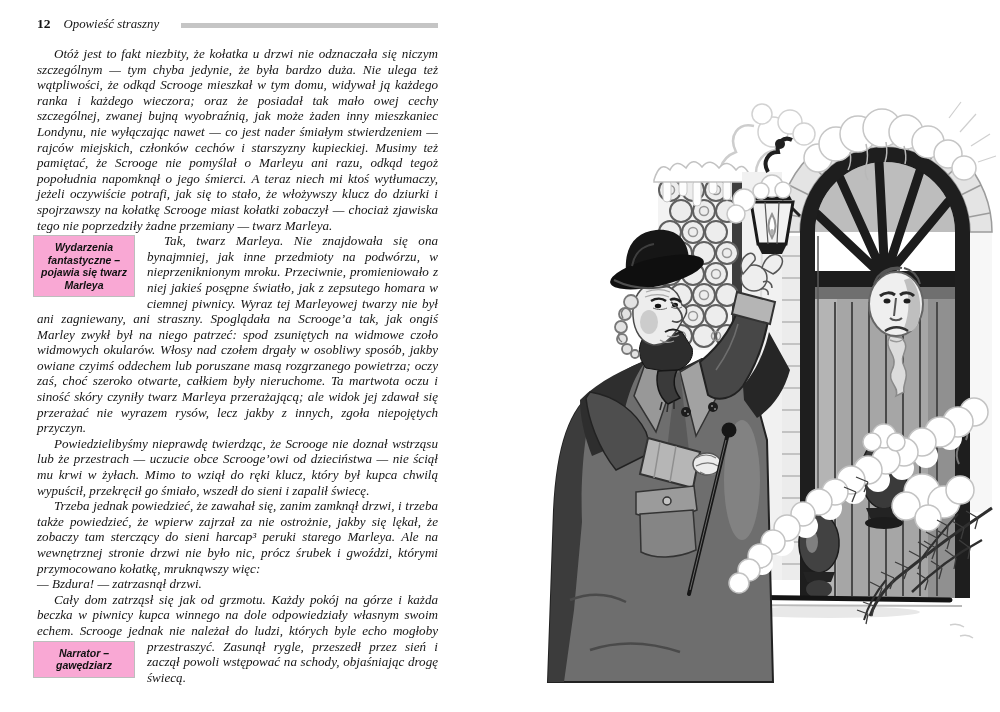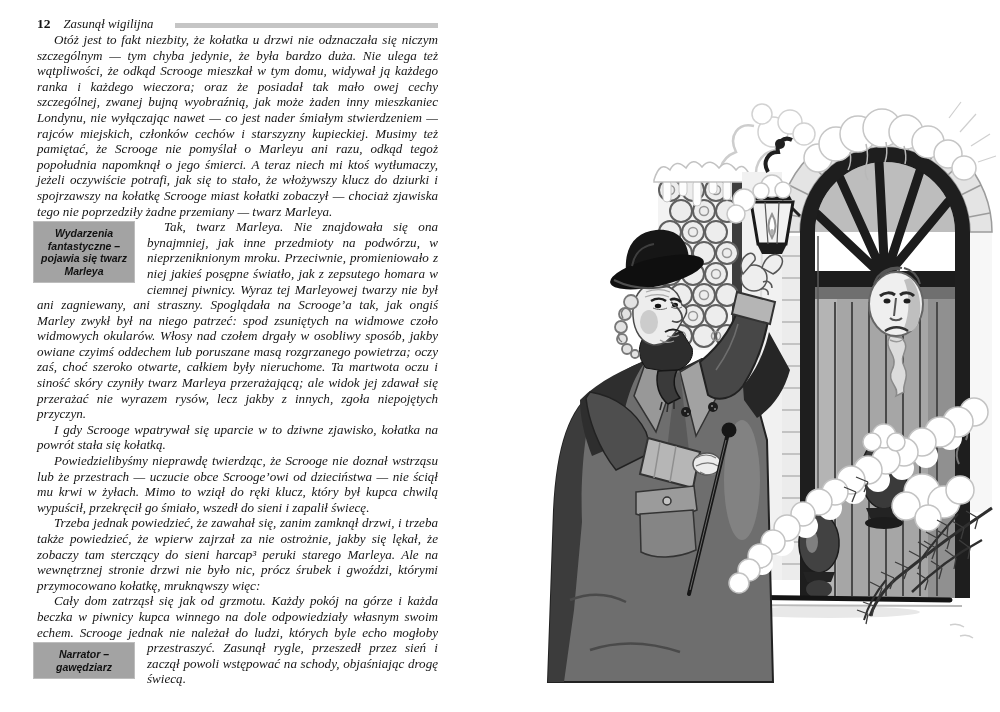--- a/index.html
+++ b/index.html
@@ -1,54 +1,54 @@
 <!DOCTYPE html>
 <html lang="pl"><head>
 <meta charset="utf-8">
 <style>
   html,body{margin:0;padding:0;}
   body{
     width:1000px;height:712px;position:relative;background:#ffffff;
     font-family:"Liberation Serif", serif;color:#151515;overflow:hidden;
   }
   .text-col{position:absolute;left:37px;top:16px;width:401px;}
-  .page-header{display:flex;align-items:center;height:16px;text-align:right;}
+  .page-header{display:flex;align-items:center;height:16px;margin-bottom:14px;text-align:right;}
   .pnum{font-weight:bold;font-size:13.5px;}
   .book-title{font-style:italic;font-size:12.8px;margin-left:13px;white-space:nowrap;}
   .rule-bar{flex:1;height:5px;background:#c5c5c5;margin-left:22px;margin-top:2px;}
   .body-text{font-size:13.1px;line-height:15.6px;text-align:justify;hyphens:auto;}
   .body-text p{margin:0;font-style:italic;}
   p.ind{text-indent:17px;}
   p.noind{text-indent:0;}
   .mlabel{
     float:left;display:block;width:102px;box-sizing:border-box;
-    background:#a3a3a3;border:1px solid #bdbdbd;
+    background:#f9a8d4;border:1px solid #bdbdbd;
     font-family:"Liberation Sans", sans-serif;font-weight:bold;
     font-size:10.5px;line-height:12.5px;text-align:center;text-indent:0;
     padding:5px 2px;margin:2px 12px 4px -4px;color:#111;
   }
   .illustration{position:absolute;left:530px;top:40px;width:470px;height:660px;}
   .illustration svg{width:100%;height:100%;display:block;}
 </style>
 </head>
 <body>
 
 <div class="text-col">
   <div class="page-header">
     <span class="pnum">12</span>
-    <span class="book-title">Zasunął wigilijna</span>
+    <span class="book-title">Opowieść straszny</span>
     <span class="rule-bar"></span>
   </div>
 
   <div class="body-text">
     <p class="ind">Otóż jest to fakt niezbity, że kołatka u drzwi nie odznaczała się niczym szczególnym — tym chyba jedynie, że była bardzo duża. Nie ulega też wątpliwości, że odkąd Scrooge mieszkał w tym domu, widywał ją każdego ranka i każdego wieczora; oraz że posiadał tak mało owej cechy szczególnej, zwanej bujną wyobraźnią, jak może żaden inny mieszkaniec Londynu, nie wyłączając nawet — co jest nader śmiałym stwierdzeniem — rajców miejskich, członków cechów i starszyzny kupieckiej. Musimy też pamiętać, że Scrooge nie pomyślał o Marleyu ani razu, odkąd tegoż popołudnia napomknął o jego śmierci. A teraz niech mi ktoś wytłumaczy, jeżeli oczywiście potrafi, jak się to stało, że włożywszy klucz do dziurki i spojrzawszy na kołatkę Scrooge miast kołatki zobaczył — chociaż zjawiska tego nie poprzedziły żadne przemiany — twarz Marleya.</p>
     <p class="ind"><span class="mlabel"><span>Wydarzenia fantastyczne – pojawia się twarz Marleya</span></span><span>Tak, twarz Marleya. Nie znajdowała się ona bynajmniej, jak inne przedmioty na podwórzu, w nieprzeniknionym mroku. Przeciwnie, promieniowało z niej jakieś posępne światło, jak z zepsutego homara w ciemnej piwnicy. Wyraz tej Marleyowej twarzy nie był ani zagniewany, ani straszny. Spoglądała na Scrooge’a tak, jak ongiś Marley zwykł był na niego patrzeć: spod zsuniętych na widmowe czoło widmowych okularów. Włosy nad czołem drgały w osobliwy sposób, jakby owiane czyimś oddechem lub poruszane masą rozgrzanego powietrza; oczy zaś, choć szeroko otwarte, całkiem były nieruchome. Ta martwota oczu i siność skóry czyniły twarz Marleya przerażającą; ale widok jej zdawał się przerażać nie wyrazem rysów, lecz jakby z innych, zgoła niepojętych przyczyn.</span></p>
-    <p class="ind">I gdy Scrooge wpatrywał się uparcie w to dziwne zjawisko, kołatka na powrót stała się kołatką.</p>
     <p class="ind">Powiedzielibyśmy nieprawdę twierdząc, że Scrooge nie doznał wstrząsu lub że przestrach — uczucie obce Scrooge’owi od dzieciństwa — nie ściął mu krwi w żyłach. Mimo to wziął do ręki klucz, który był kupca chwilą wypuścił, przekręcił go śmiało, wszedł do sieni i zapalił świecę.</p>
     <p class="ind">Trzeba jednak powiedzieć, że zawahał się, zanim zamknął drzwi, i trzeba także powiedzieć, że wpierw zajrzał za nie ostrożnie, jakby się lękał, że zobaczy tam sterczący do sieni harcap³ peruki starego Marleya. Ale na wewnętrznej stronie drzwi nie było nic, prócz śrubek i gwoździ, którymi przymocowano kołatkę, mruknąwszy więc:</p>
+    <p class="noind">— Bzdura! — zatrzasnął drzwi.</p>
     <p class="ind"><span>Cały dom zatrząsł się jak od grzmotu. Każdy pokój na górze i każda beczka w piwnicy kupca winnego na dole odpowiedziały własnym swoim echem. Scrooge jednak nie należał do ludzi, których byle echo mogłoby przestraszyć. Zasunął rygle, </span><span class="mlabel"><span>Narrator – gawędziarz</span></span><span>przeszedł przez sień i zaczął powoli wstępować na schody, objaśniając drogę świecą.</span></p>
 
   </div>
 
 </div>
 
 <div class="illustration">
 <svg viewBox="0 0 470 660" xmlns="http://www.w3.org/2000/svg">
 
   <g stroke="#cdcdcd" stroke-width="2.5" fill="none">

